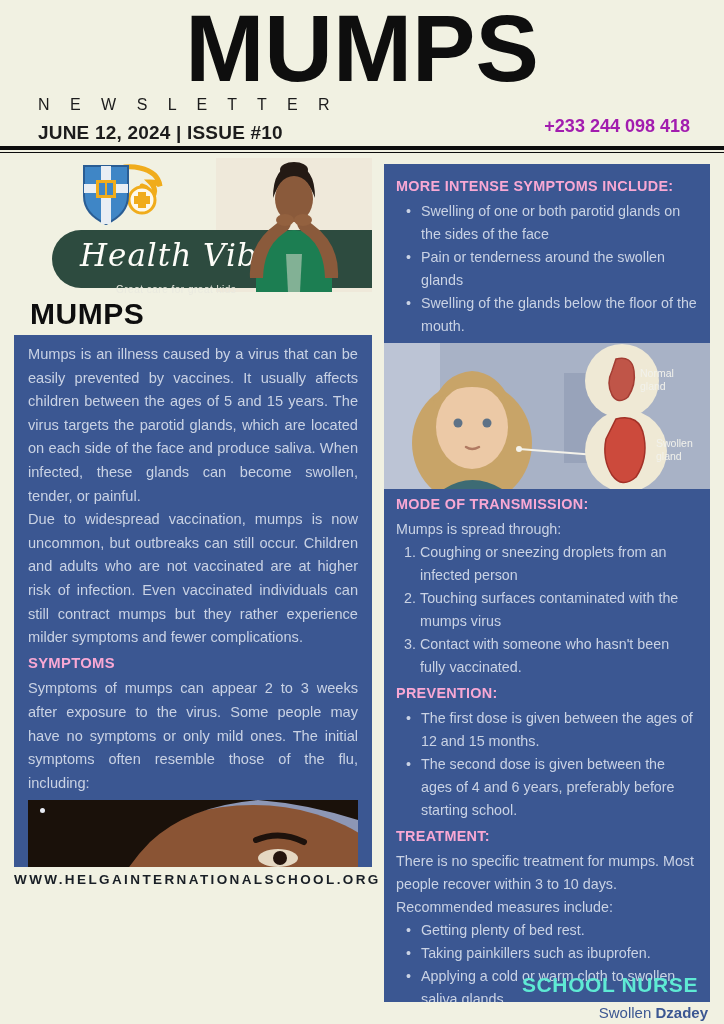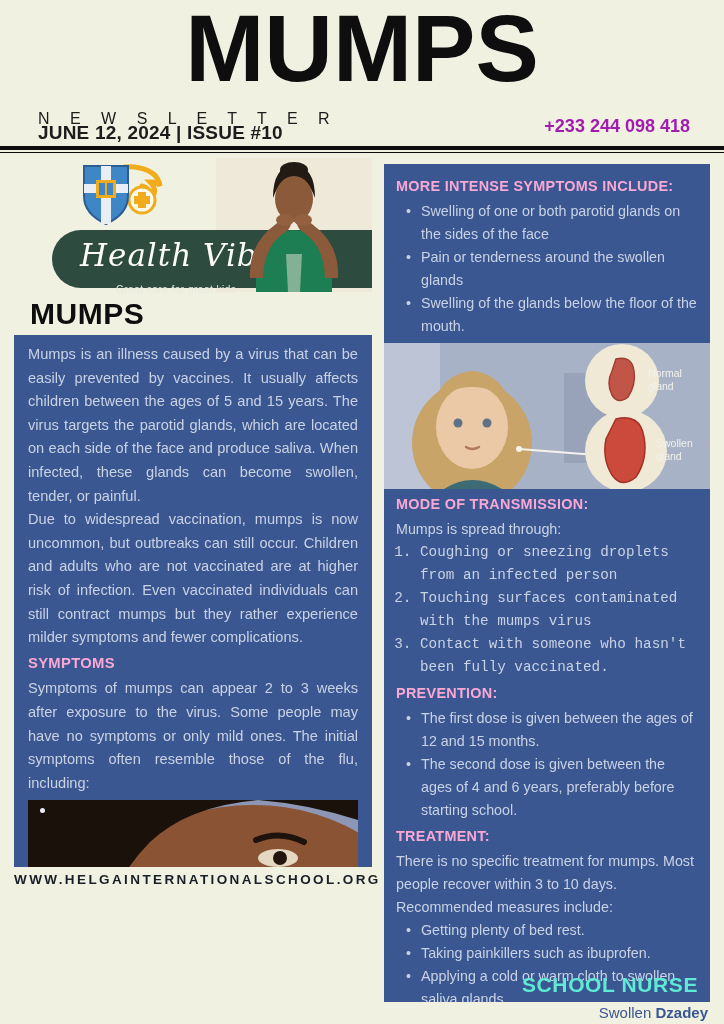--- a/index.html
+++ b/index.html
@@ -16,21 +16,21 @@
   .main-title {
     text-align:center;
     font-size:95px;
     line-height:92px;
     font-weight:800;
     letter-spacing:0px;
     color:#0e0e0e;
   }
   .head-meta { position:relative; height:52px; margin-top:0px; }
   .kicker {
-    position:absolute; left:38px; top:16px;
+    position:absolute; left:38px; top:2px;
     font-size:16px; letter-spacing:8px; font-weight:500; color:#1c1c1c;
   }
   .date-issue {
     position:absolute; left:38px; top:28px;
     font-size:19px; font-weight:700; color:#1c1c1c; letter-spacing:0.2px;
   }
   .phone {
     position:absolute; right:34px; top:22px;
     font-size:18px; font-weight:700; color:#a21caf;
   }
@@ -106,29 +106,29 @@
   
   .panel-right {
     margin-top:6px; height:838px; padding:8px 12px 4px 12px;
     font-size:14.3px; line-height:23px; overflow:hidden;
     position:relative;
   }
   .panel-right .panel-h { font-size:14.4px; margin:3px 0 2px 0; }
   .blist { list-style:none; padding-left:10px; margin:0 0 3px 0; }
   .blist li { padding-left:15px; position:relative; }
   .blist li::before { content:"•"; position:absolute; left:0; top:0; }
-  .nlist { padding-left:24px; margin:0 0 3px 0;font-family:Liberation Mono, monospace; }
+  .nlist { padding-left:24px; margin:0 0 3px 0; }
   .gland-illustration {
     position:relative; margin:5px -12px 4px -12px; height:146px;
     background:#a8b2c6; overflow:hidden;
   }
   .gland-label {
     position:absolute; color:#f2f2ec; font-size:10.5px; line-height:13px; width:46px;
   }
-  .lbl-normal { right:16px; top:24px; }
+  .lbl-normal { right:24px; top:24px; }
   .lbl-swollen { right:8px; top:94px; }
   .signoff-title {
     position:absolute; right:12px; bottom:6px;
     color:#5eead4; font-weight:700; font-size:21px; letter-spacing:0.6px;
   }
   .signoff-name {
     text-align:right; color:#3b5792; font-size:15px; padding:2px 2px 0 0;
   }
   .signoff-name .last { font-weight:700; }
 </style>

